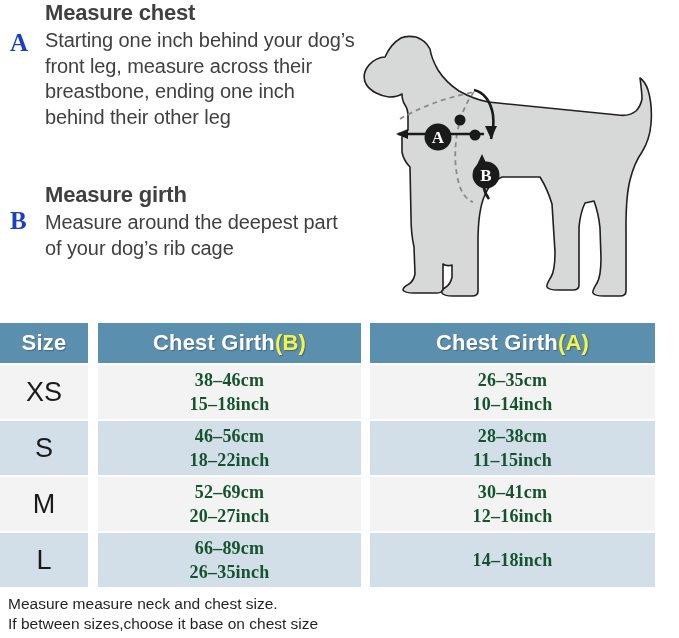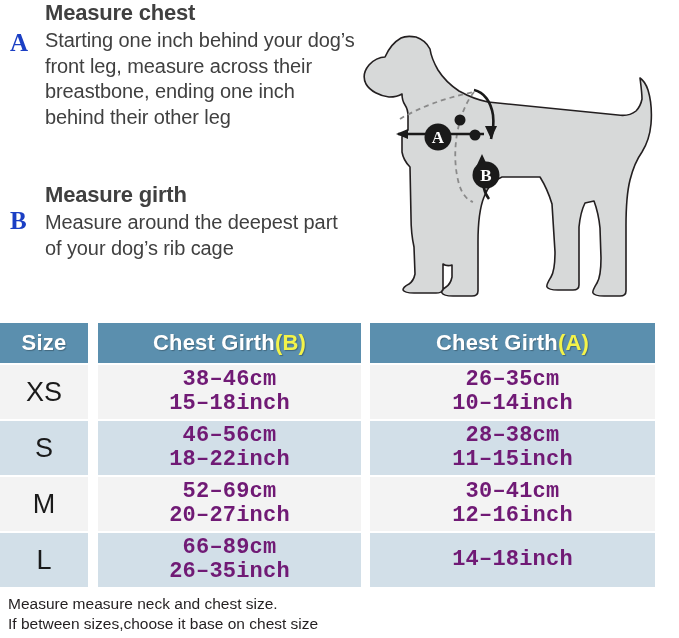--- a/index.html
+++ b/index.html
@@ -84,24 +84,24 @@
 
   .data-row .cell{height:54px;flex-direction:column;}
   .row-light .cell{background:#f3f3f3;}
   .row-blue  .cell{background:#d2dfe8;}
 
   .size-label{
     font-size:27px;color:#1a1a1a;font-weight:normal;
     line-height:1;
   }
   .meas{
-    font-family:Liberation Mono, monospace;
-    color:#701a75;
+    font-family:Liberation Serif, serif;
+    color:#14532d;
     font-weight:bold;
-    font-size:22px;
+    font-size:18px;
     line-height:24px;
     letter-spacing:0.2px;
   }
 
   
   .footer{
     position:absolute;left:8px;top:594px;width:560px;
     color:#231f20;
     font-size:15.5px;
     line-height:19.5px;

